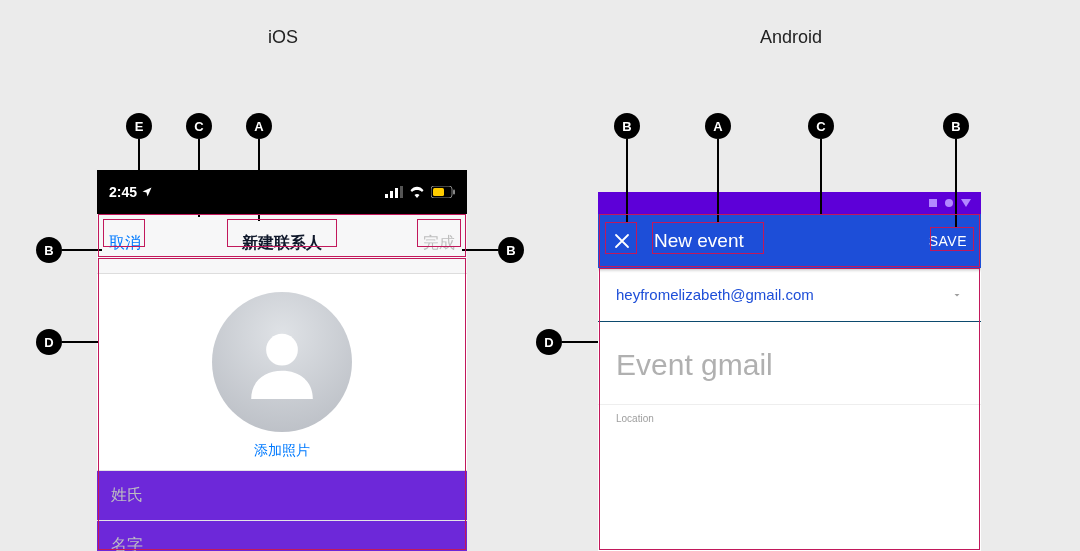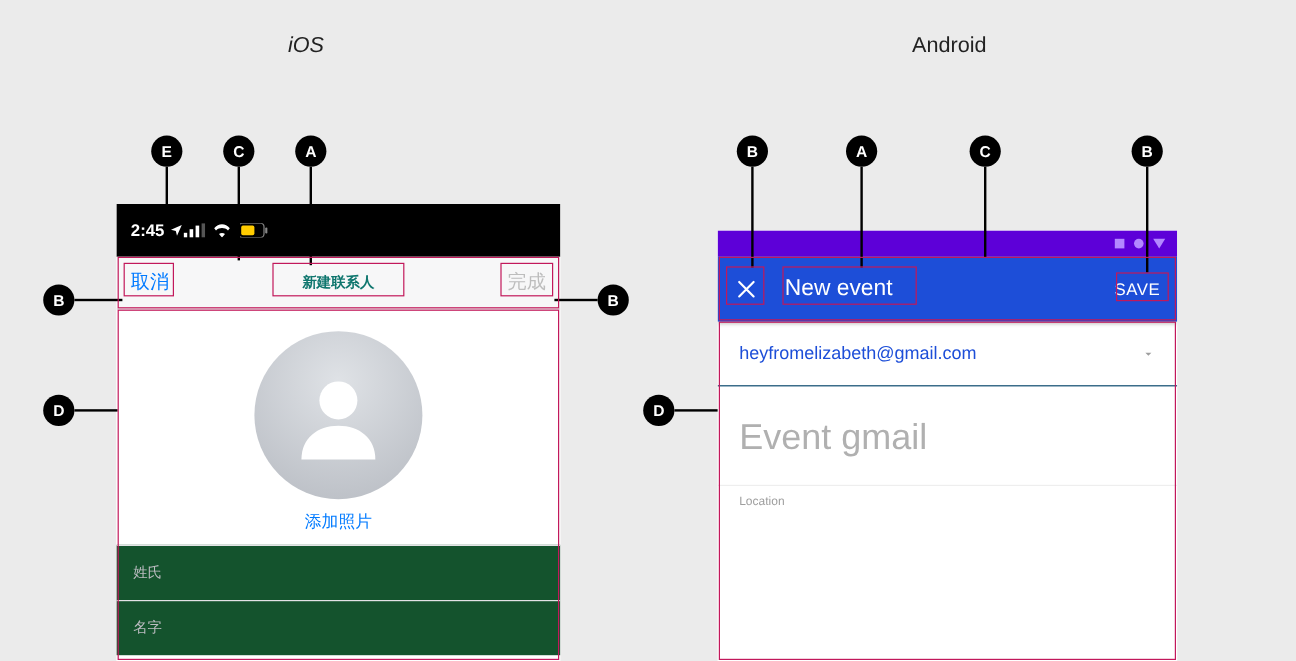--- a/index.html
+++ b/index.html
@@ -6,36 +6,36 @@
   html, body { width: 1080px; height: 551px; background: #ebebeb; font-family: -apple-system, "Helvetica Neue", Arial, sans-serif; overflow: hidden; position: relative; }
 
   .platform-label { position: absolute; font-size: 18px; color: #222; }
 
   
   .phone { position: absolute; width: 370px; background: #fff; overflow: hidden; }
   .phone-ios { left: 97px; top: 170px; height: 381px; }
   .phone-android { left: 598px; top: 192px; height: 359px; width: 383px; }
 
   
-  .ios-status { height: 44px; background: #000; color: #fff; display: flex; align-items: center; justify-content: flex-start; padding: 0 12px; font-size: 14px; font-weight: 600; }
+  .ios-status { height: 44px; background: #000; color: #fff; display: flex; align-items: center; justify-content: space-between; padding: 0 12px; font-size: 14px; font-weight: 600; }
   .ios-status-left { display: flex; align-items: center; gap: 4px; }
   .ios-status-right { display: flex; align-items: center; gap: 6px; }
 
   
-  .ios-nav { height: 44px; background: #f7f7f8; border-bottom: 1px solid #ddd; display: flex; align-items: center; justify-content: space-between; padding: 0 12px; position: relative; }
-  .ios-nav-title { position: absolute; left: 50%; transform: translateX(-50%); font-size: 12px; font-weight: 600; color: #0f766e; }
+  .ios-nav { height: 60px; background: #f7f7f8; border-bottom: 1px solid #ddd; display: flex; align-items: center; justify-content: space-between; padding: 0 12px; position: relative; }
+  .ios-nav-title { position: absolute; left: 50%; transform: translateX(-50%); font-size: 16px; font-weight: 600; color: #0f172a; }
   .ios-nav-cancel { color: #007aff; font-size: 16px; }
   .ios-nav-done { color: #bdbdbd; font-size: 16px; }
 
   
   .ios-content { background: #fff; }
   .ios-avatar-wrap { display: flex; flex-direction: column; align-items: center; padding: 18px 0 10px 0; }
   .ios-avatar { width: 140px; height: 140px; border-radius: 70px; background: radial-gradient(circle at 50% 30%, #dfe2e6, #b6bac1); display:flex; align-items:center; justify-content:center; }
   .ios-add-photo { color: #007aff; font-size: 14px; margin-top: 10px; }
-  .ios-field { border-top: 1px solid #e3e3e6; padding: 14px 14px; color: #bdbdc2; font-size: 12px; background:#14532d; }
+  .ios-field { border-top: 1px solid #e3e3e6; padding: 14px 14px; color: #bdbdc2; font-size: 16px; background:#6d28d9; }
   .ios-field:first-of-type { border-top: 1px solid #e3e3e6; }
 
   
   .android-status { height: 22px; background: #5d00d8; display:flex; justify-content:flex-end; align-items:center; padding-right:10px; gap:8px; }
   .android-appbar { height: 54px; background: #1d4ed8; color: #fff; display: flex; align-items: center; padding: 0 14px; gap: 22px; box-shadow: 0 2px 3px rgba(0,0,0,.25); }
   .android-close { width:20px; height:20px; display:flex; align-items:center; justify-content:center; color:#fff; }
   .android-title { flex: 1; font-size: 19px; font-weight: 400; }
   .android-save { font-size: 14px; font-weight: 500; letter-spacing: 0.5px; }
 
   
@@ -53,21 +53,21 @@
 
   
   .ashape { display:inline-block; }
   .asq { width:8px; height:8px; background:#b388ff; }
   .acir { width:8px; height:8px; border-radius:4px; background:#b388ff; }
   .atri { width:0; height:0; border-left:5px solid transparent; border-right:5px solid transparent; border-top:8px solid #b388ff; }
 </style>
 </head>
 <body>
 
-<div class="platform-label" style="left:240px; top:27px;font-style:italic;">iOS</div>
+<div class="platform-label" style="left:268px; top:27px;">iOS</div>
 <div class="platform-label" style="left:760px; top:27px;">Android</div>
 
 <div class="phone phone-ios">
   <div class="ios-status">
     <div class="ios-status-left">
       <span>2:45</span>
       <svg width="12" height="12" viewBox="0 0 24 24">
           <path fill="#fff" d="M3 11l18-8-8 18-2-8-8-2z"></path>
         </svg>
     </div>

